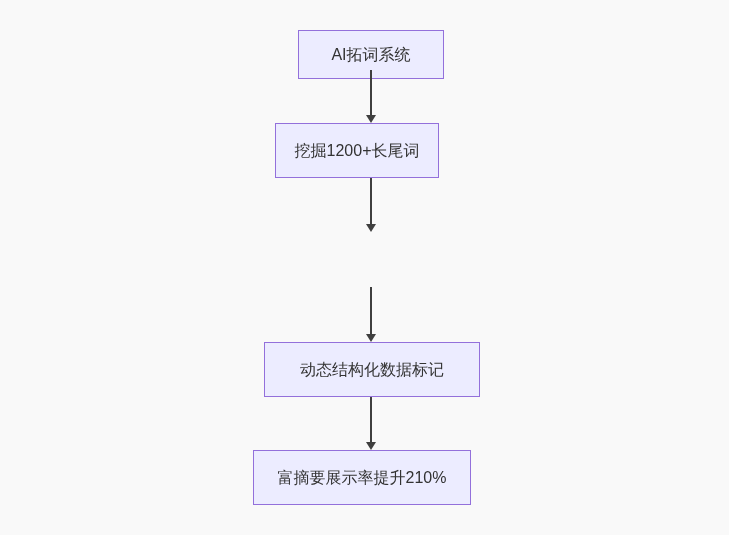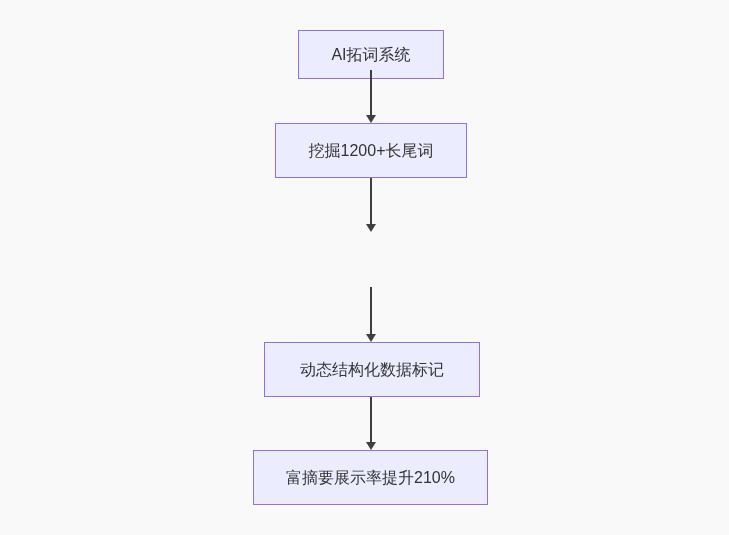--- a/index.html
+++ b/index.html
@@ -28,24 +28,24 @@
     color:var(--text);
     display:flex;
     align-items:center;
     justify-content:center;
     font-size:16px;
     line-height:1.2;
     text-align:center;
     white-space:nowrap;
   }
   .n1{left:298px;top:15px;width:146px;height:49px;margin-top:15px;}
-  .n2{left:275px;top:123px;width:192px;height:55px;}
+  .n2{left:275px;top:123px;width:164px;height:55px;}
   .n3{left:260px;top:232px;width:223px;height:55px;}
   .n4{left:264px;top:342px;width:216px;height:55px;justify-content:center;}
-  .n5{left:253px;top:450px;width:235px;height:55px;}
+  .n5{left:253px;top:450px;width:218px;height:55px;}
   .edge{
     position:absolute;
     left:366px;
     width:10px;
     display:flex;
     flex-direction:column;
     align-items:center;
   }
   .e1{top:70px;height:53px;}
   .e2{top:178px;height:54px;}

